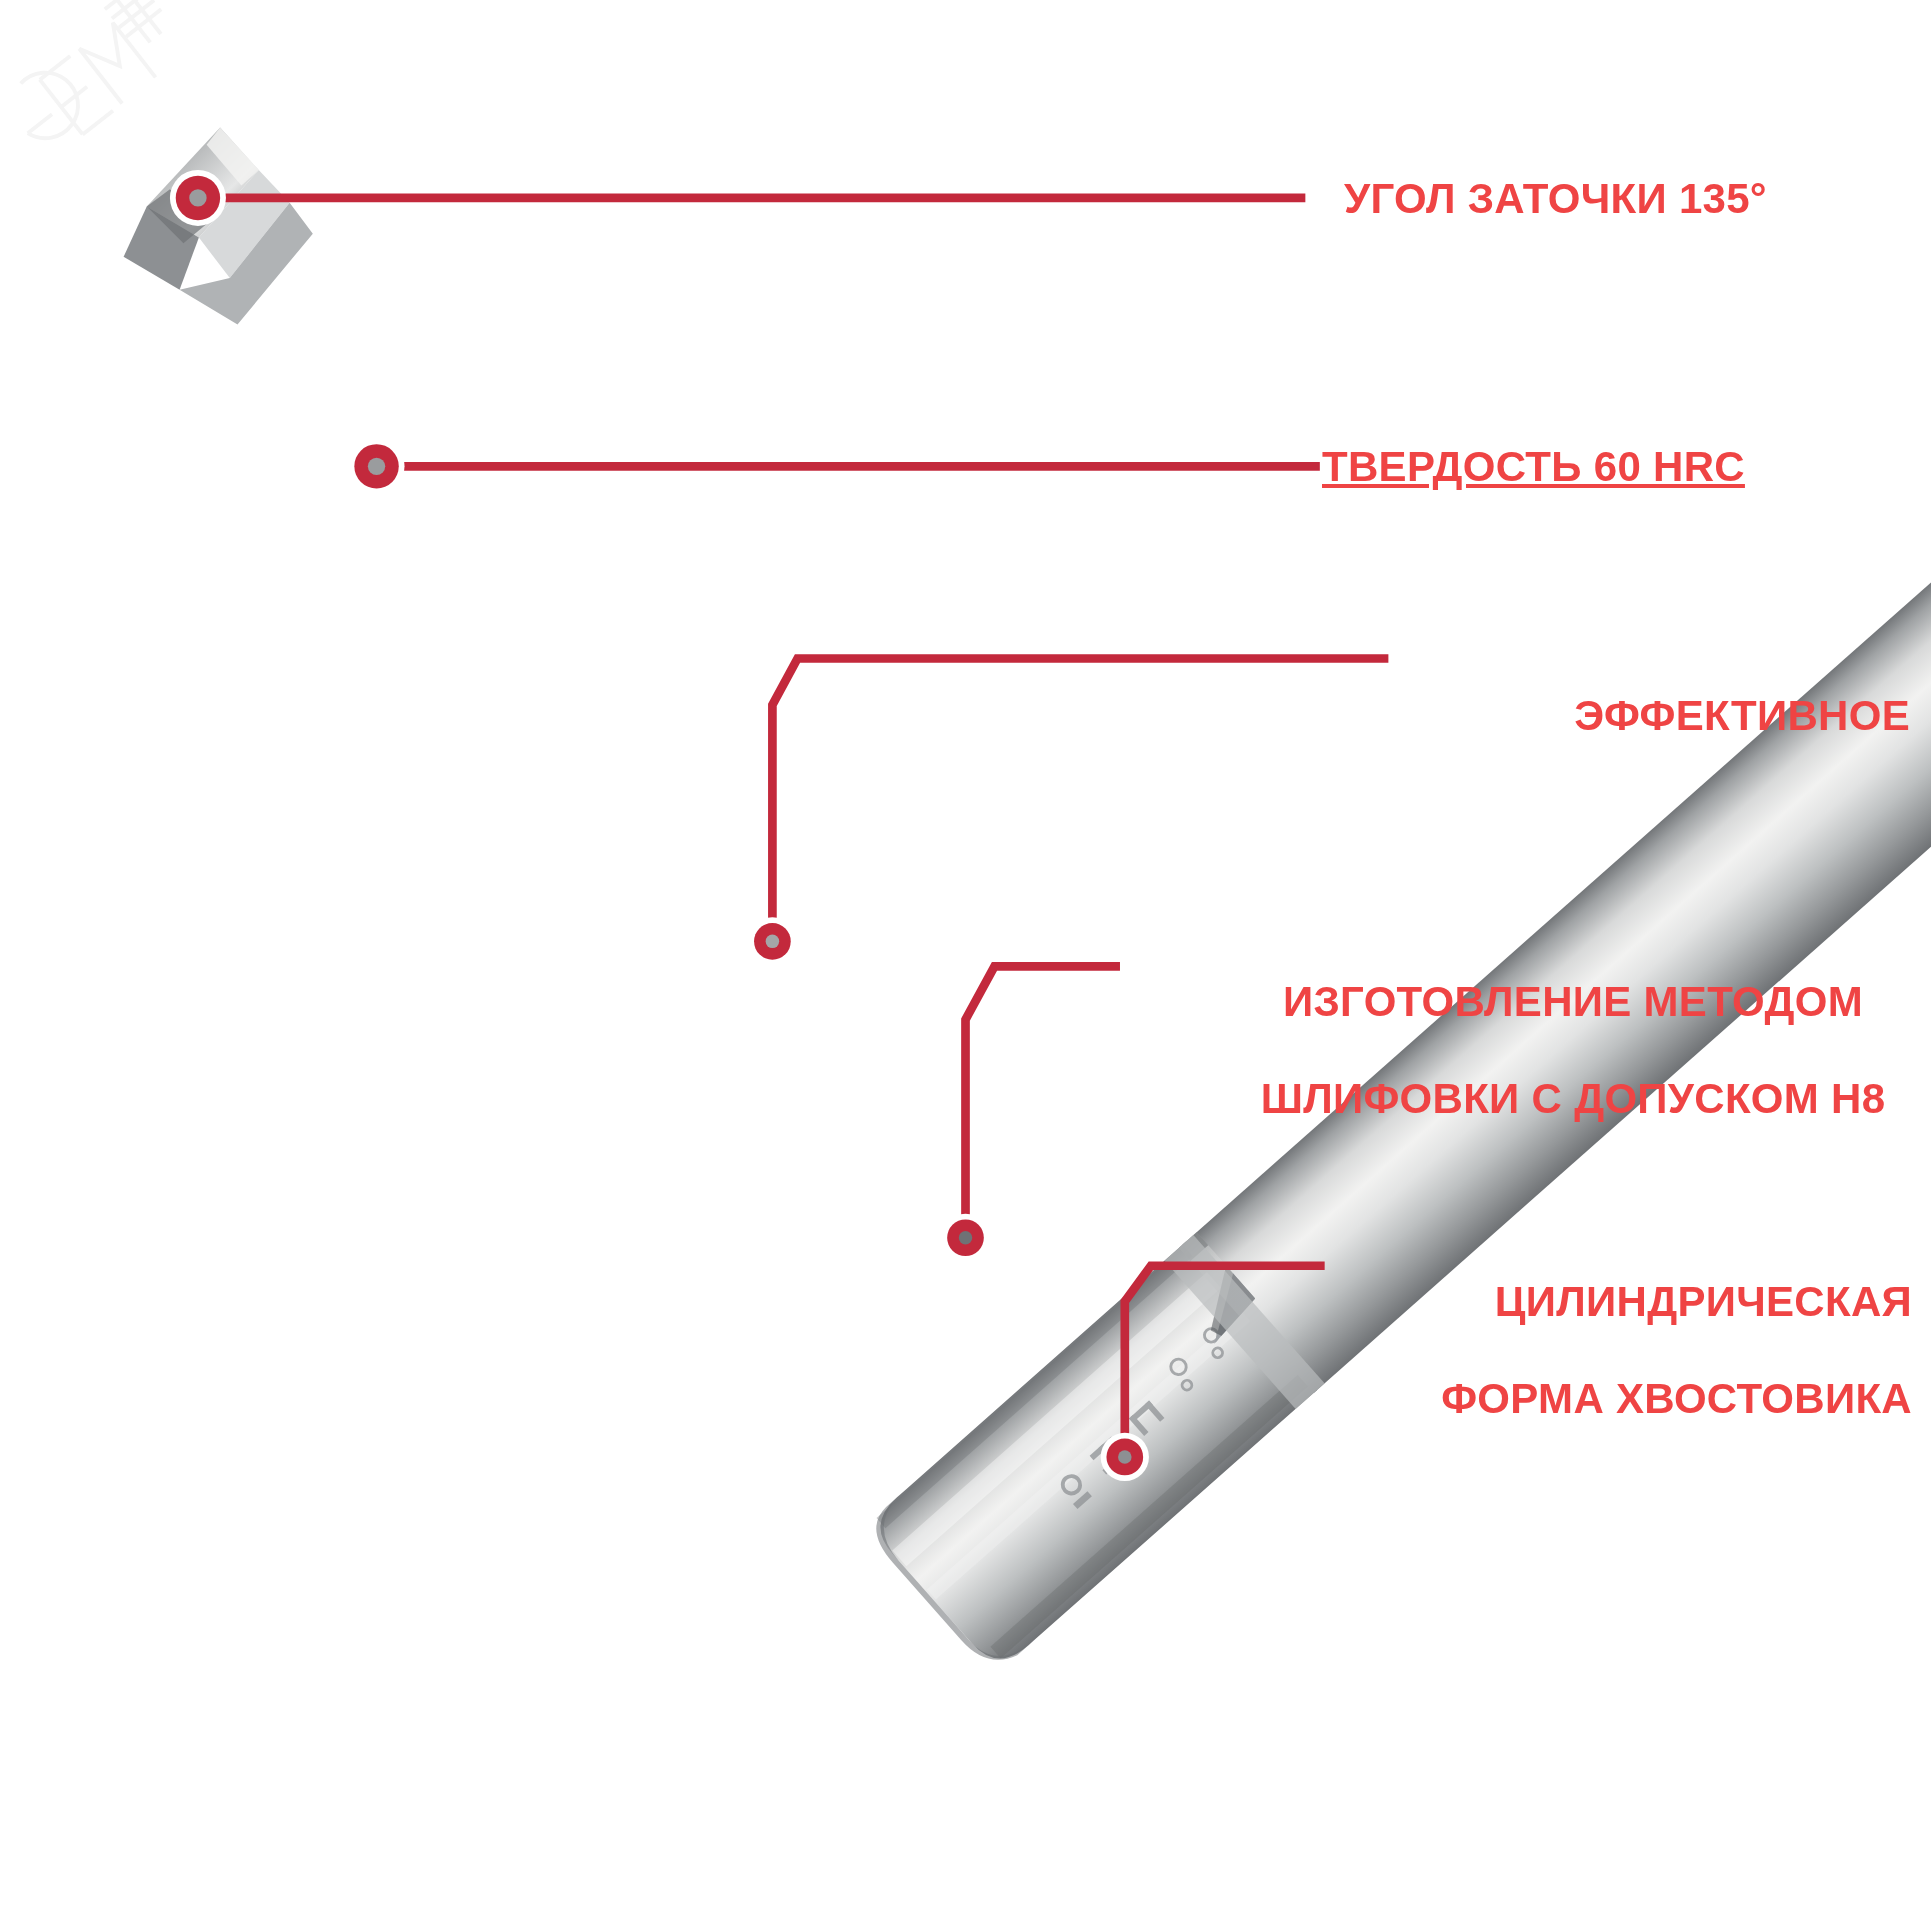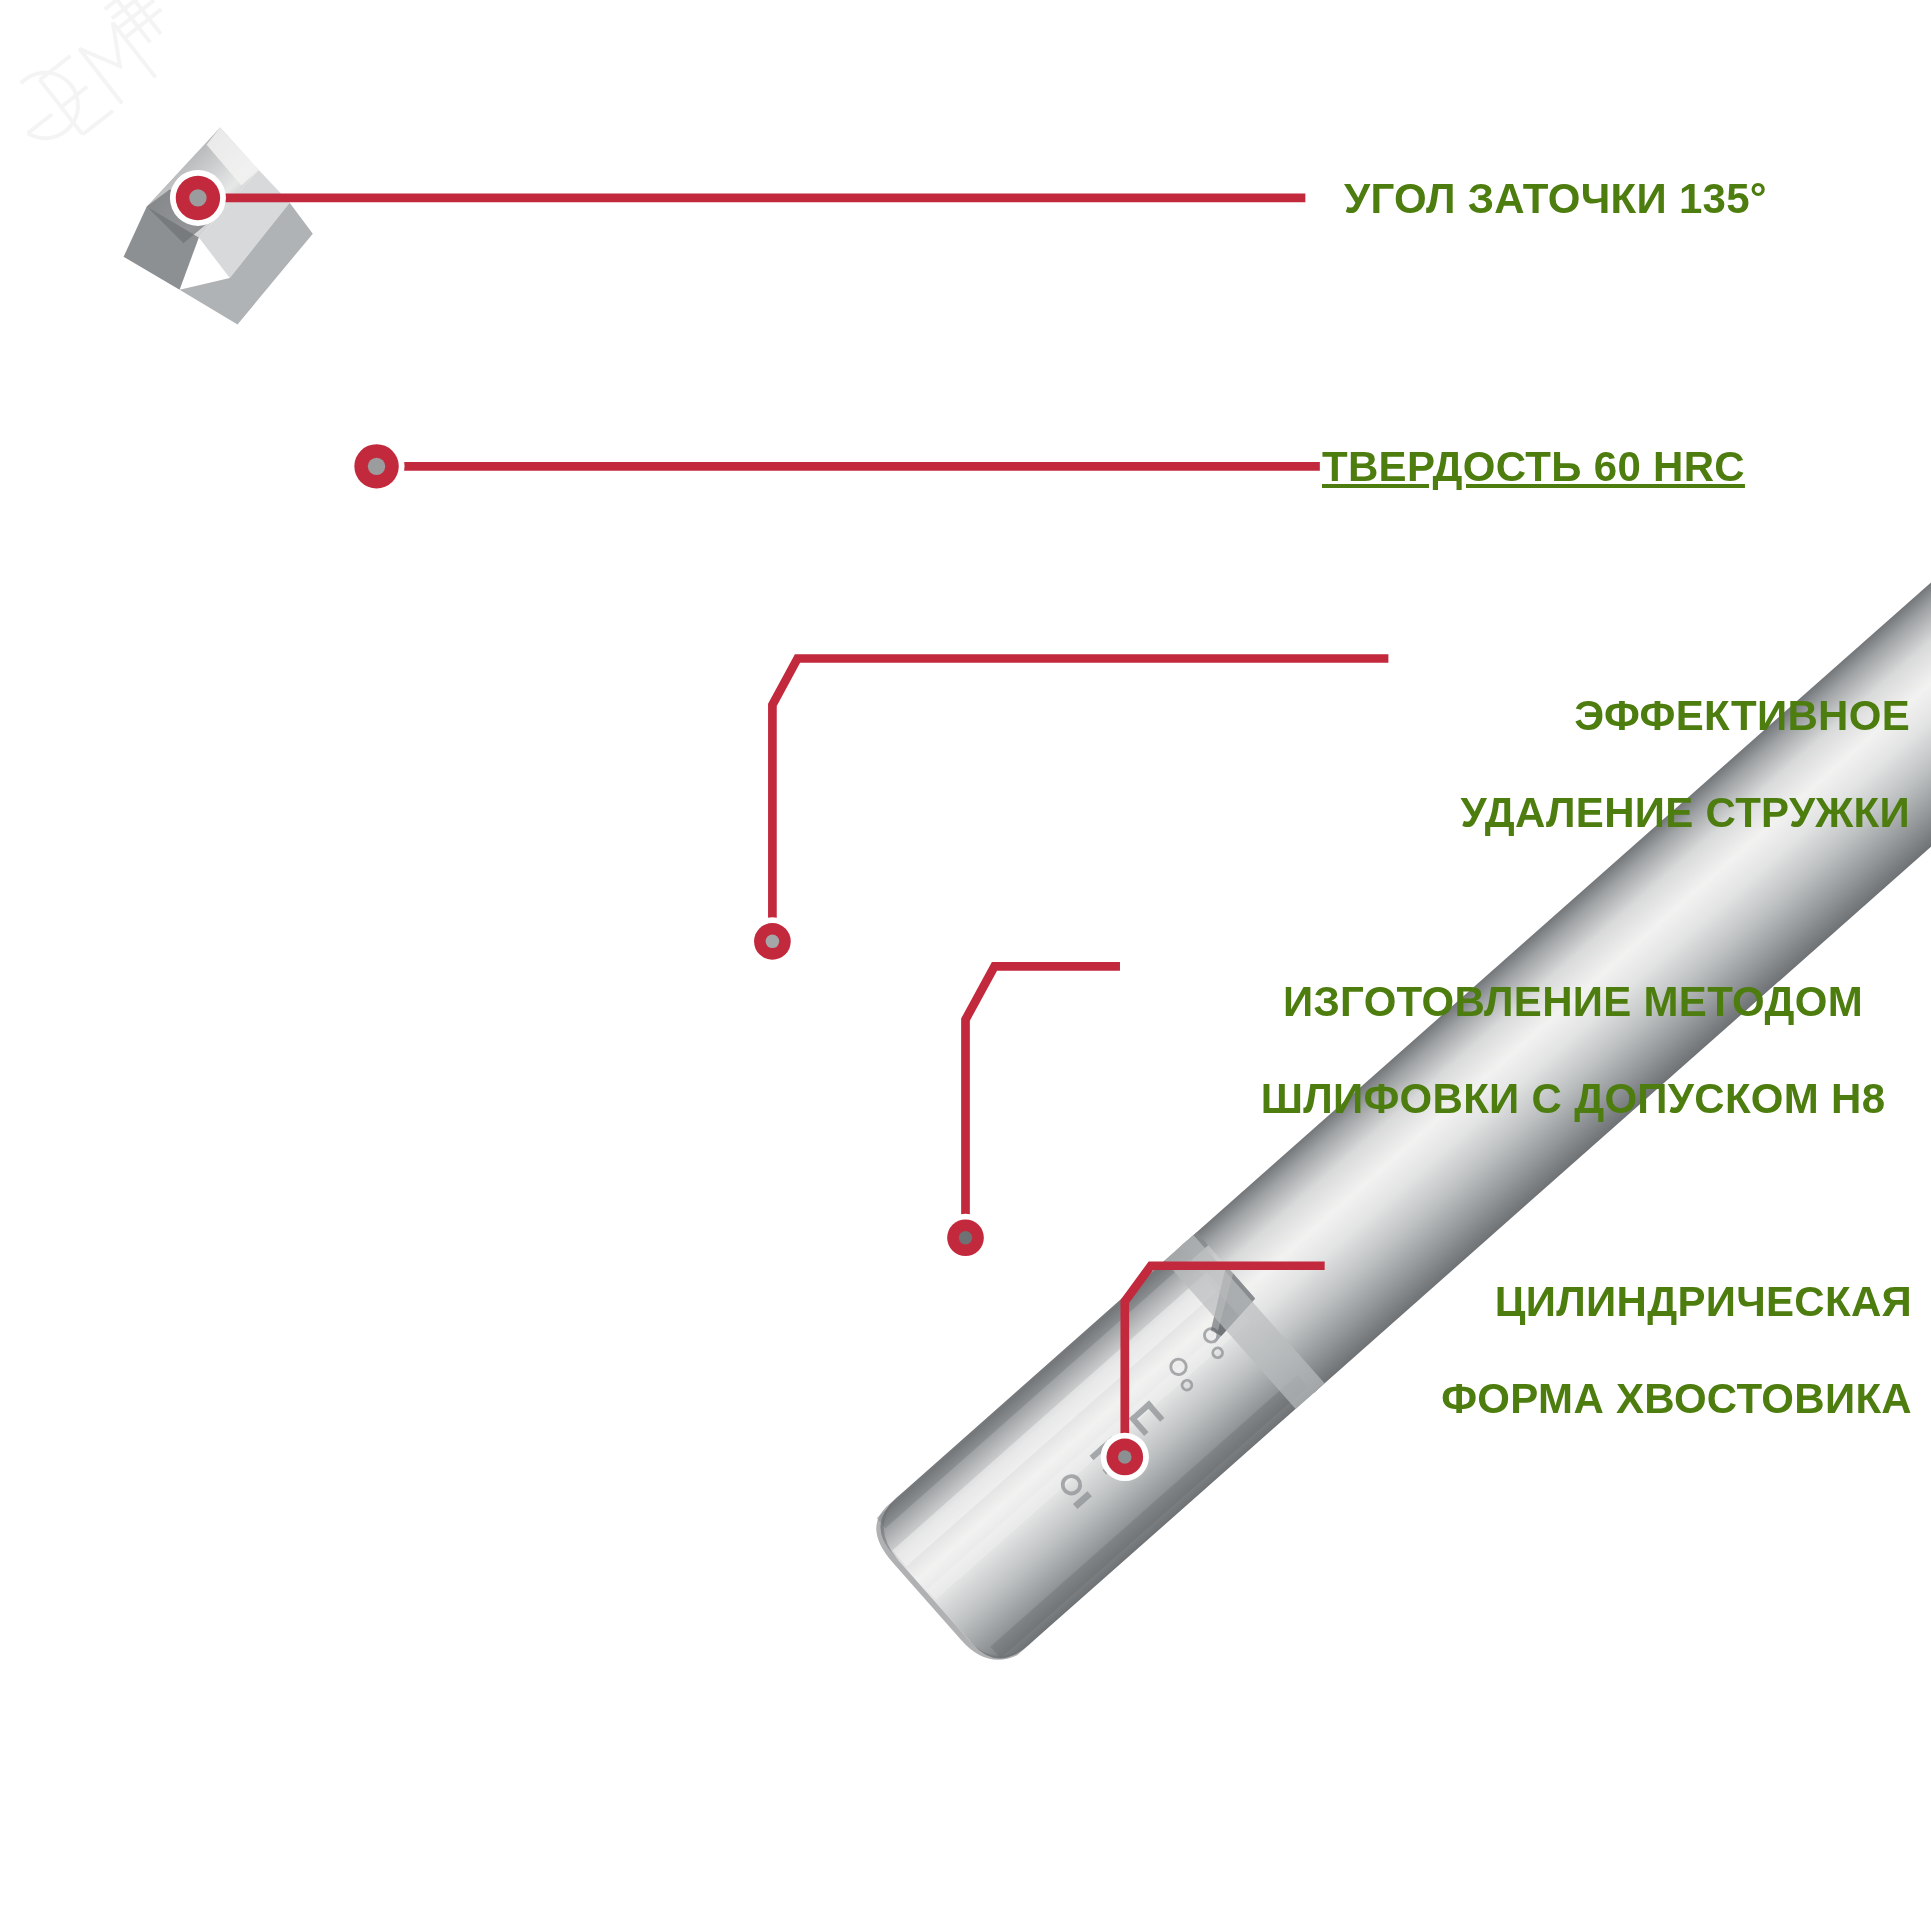--- a/index.html
+++ b/index.html
@@ -42,21 +42,21 @@
     position: absolute;
     left: 0;
     top: 0;
     width: 1931px;
     height: 1931px;
   }
 
   
   .callout-label {
     position: absolute;
-    color: #4d7c0f;
+    color: #ef4444;
     font-family: "Liberation Sans", sans-serif;
     font-weight: bold;
     font-size: 42px;
     line-height: 1.17;
     letter-spacing: 0.3px;
     white-space: pre-line;
     text-align: left;
   }
   .callout-label.two-line { line-height: 1.15; }
 
@@ -297,21 +297,20 @@
       </g>
     </g>
   </svg>
 
   <div class="callout-label lbl-1">УГОЛ ЗАТОЧКИ 135°</div>
 
   <div class="callout-label lbl-2">ТВЕРДОСТЬ 60 HRC</div>
 
   <div class="callout-label two-line lbl-3">
     <div>ЭФФЕКТИВНОЕ</div>
-    <div>УДАЛЕНИЕ СТРУЖКИ</div>
   </div>
 
   <div class="callout-label two-line lbl-4">
     <div>ИЗГОТОВЛЕНИЕ МЕТОДОМ</div>
     <div>ШЛИФОВКИ С ДОПУСКОМ H8</div>
   </div>
 
   <div class="callout-label two-line lbl-5">
     <div>ЦИЛИНДРИЧЕСКАЯ</div>
     <div>ФОРМА ХВОСТОВИКА</div>

